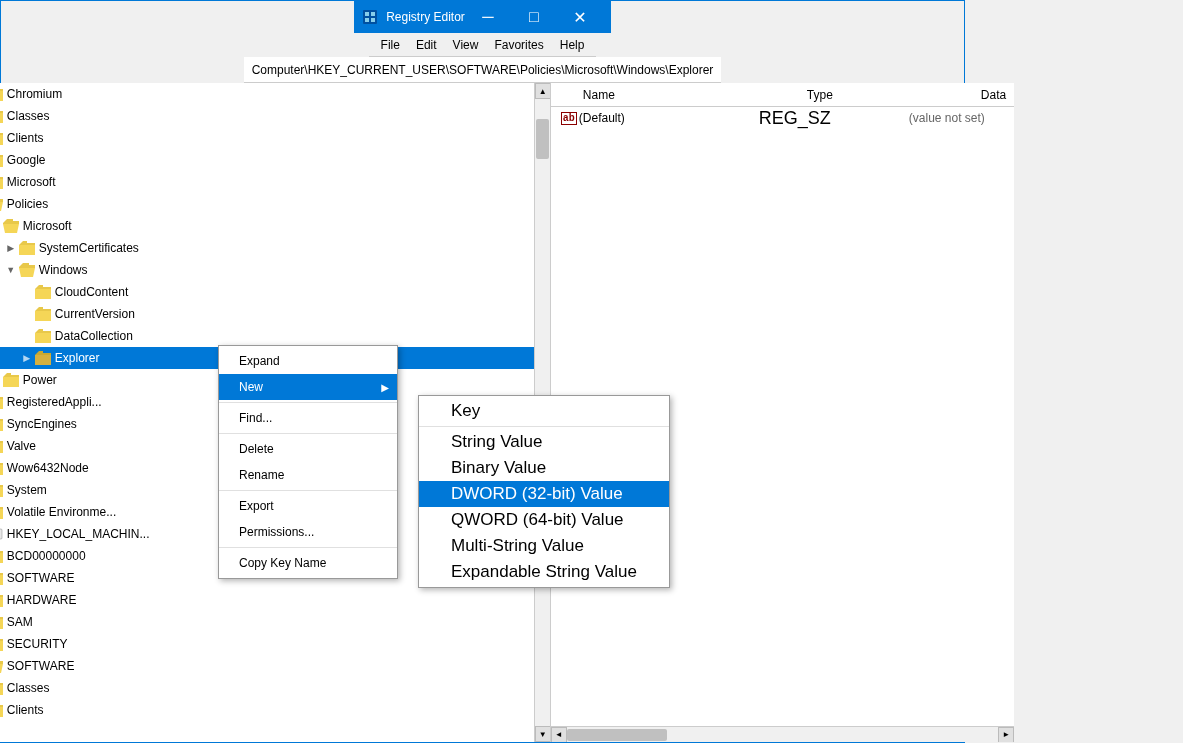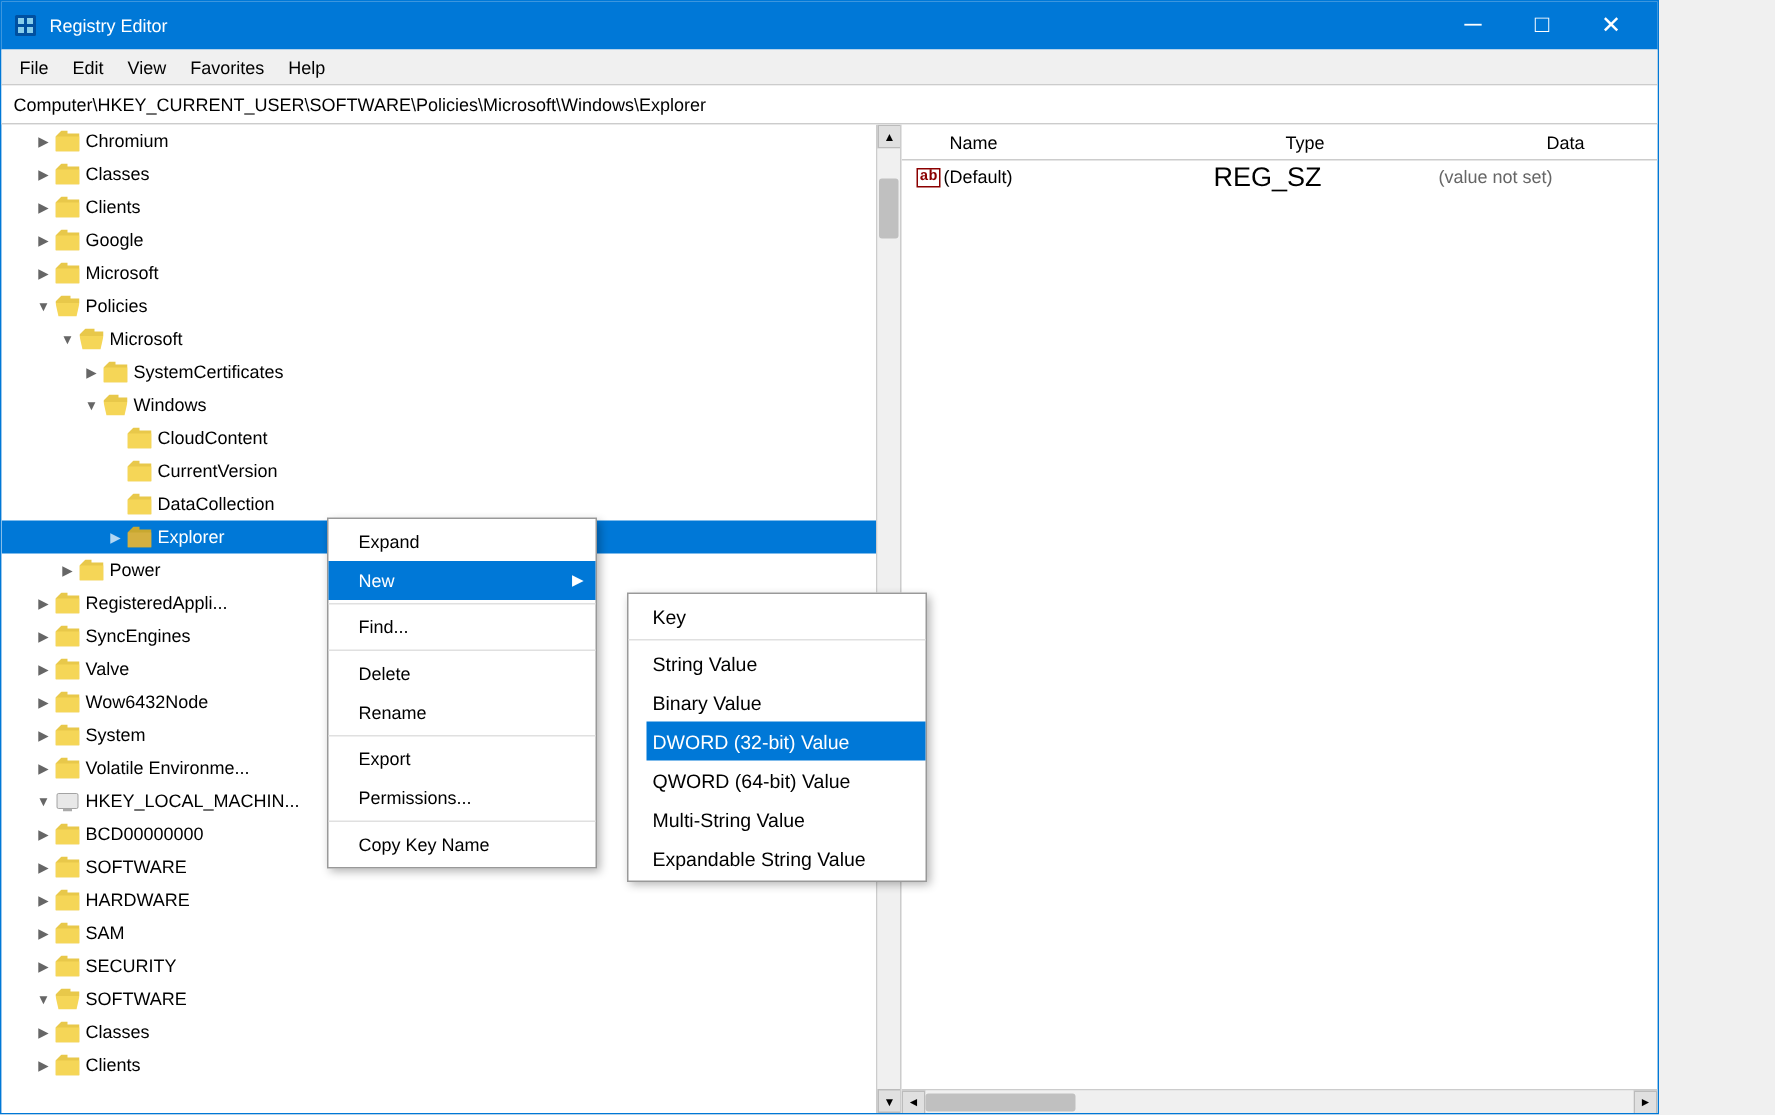--- a/index.html
+++ b/index.html
@@ -8,25 +8,26 @@
       font-size: 12px;
       background: #f0f0f0;
       width: 1183px;
       height: 743px;
       overflow: hidden;
       user-select: none;
     }
 
     
     .window {
-      width: 1106px;
+      width: 965px;
       height: 743px;
       border: 1px solid #0078d7;
       display: flex;
       flex-direction: column;
+      align-items: center;
     }
 
     .title-bar {
       background: #0078d7;
       height: 32px;
       display: flex;
       align-items: center;
       padding: 0 8px;
       flex-shrink: 0;
     }
@@ -247,24 +248,23 @@
       border: 1px solid #999;
       box-shadow: 2px 2px 6px rgba(0,0,0,0.3);
       min-width: 200px;
       padding: 2px 0;
     }
 
     .submenu-item {
       height: 26px;
       display: flex;
       align-items: center;
-      padding: 0 4px;
+      padding: 0 32px;
       cursor: pointer;
-      font-size: 13px;
-      margin-left: 12px;
+      font-size: 17px;
     }
     .submenu-item.active { background: #0078d7; color: white; }
 
     
     .ab-icon {
       font-size: 10px;
       font-weight: bold;
       color: #8b0000;
       background: #fff;
       border: 1px solid #8b0000;

